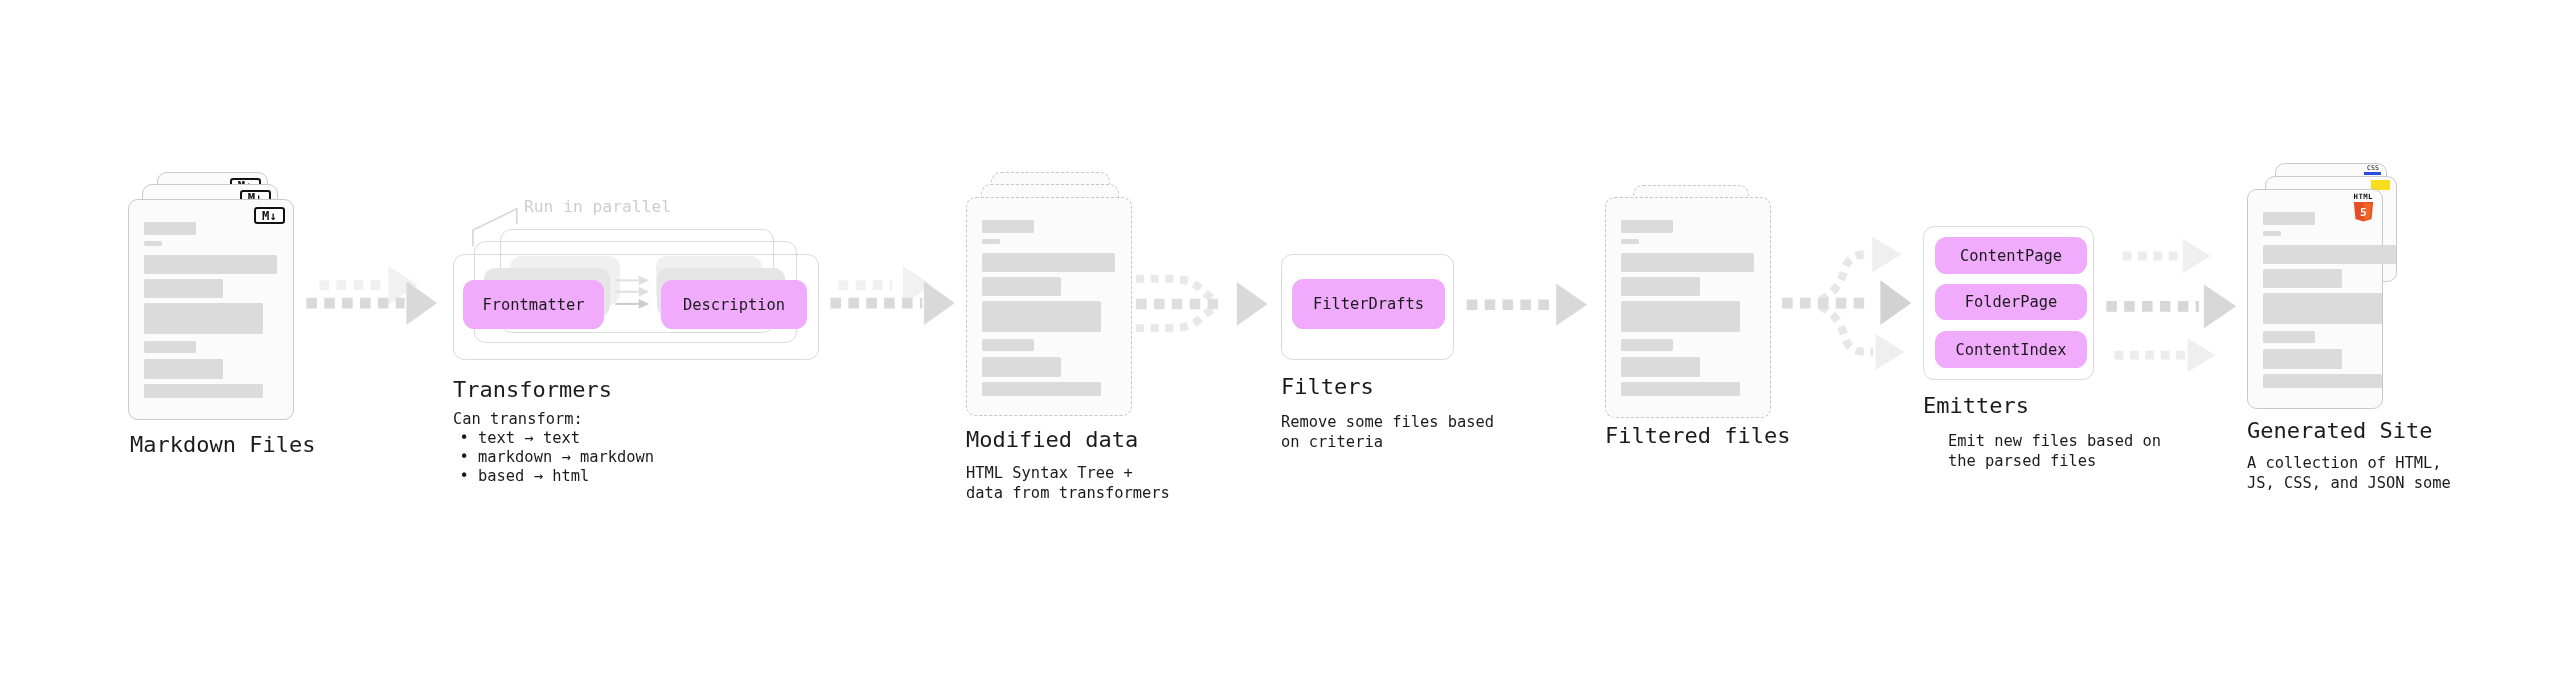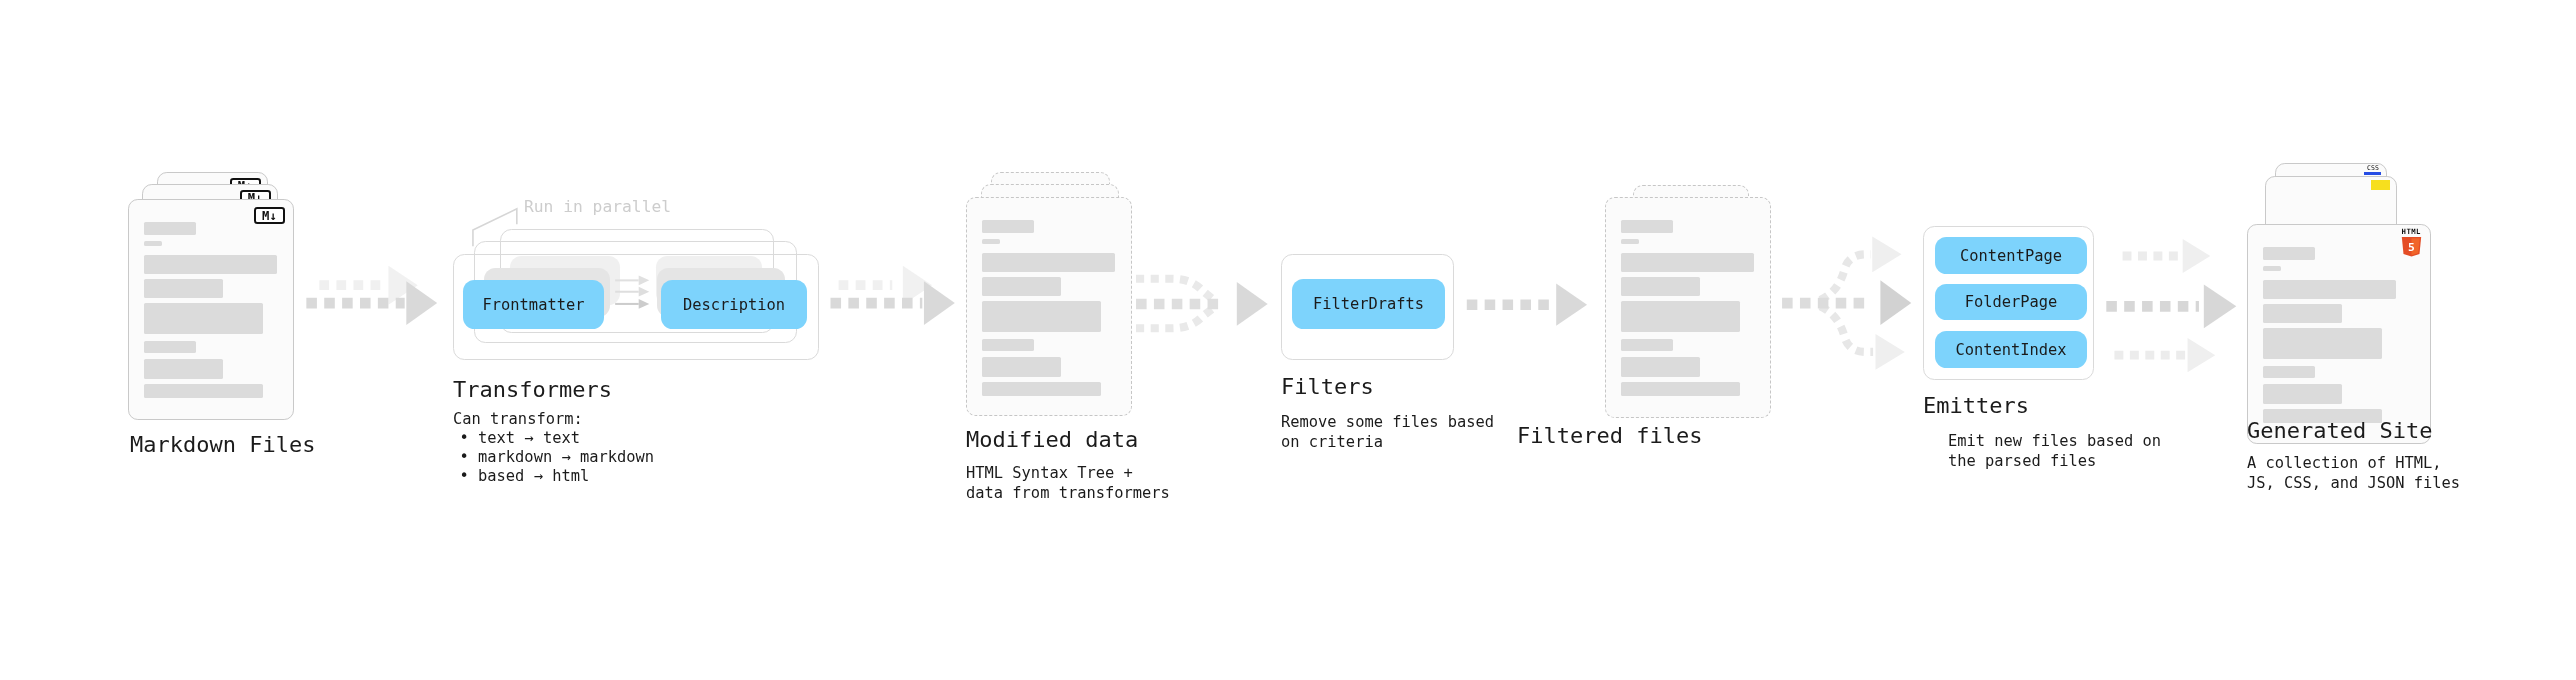--- a/index.html
+++ b/index.html
@@ -5,21 +5,21 @@
   html,body{margin:0;padding:0;background:#fff;}
   .canvas{position:relative;width:2576px;height:681px;background:#fff;overflow:hidden;
           font-family:"DejaVu Sans Mono","Liberation Mono",monospace;color:#1b1b1b;}
   
   .doc{position:absolute;background:#fbfbfb;border:1.6px solid #c9c9c9;border-radius:9.8px;box-sizing:border-box;}
   .doc.dashed{border:1.6px dashed #c6c6c6;background:#fbfbfb;}
   .doc-bars{position:absolute;left:14.6px;top:0;right:0;bottom:0;}
   .bar{position:absolute;left:0;background:#dbdbdb;border-radius:1.6px;}
   
   .frame{position:absolute;border:1.6px solid #dadada;border-radius:11.4px;background:transparent;box-sizing:border-box;}
-  .gbox{position:absolute;background:#7dd3fc;border-radius:11.4px;display:flex;align-items:center;justify-content:center;
+  .gbox{position:absolute;background:#f0abfc;border-radius:11.4px;display:flex;align-items:center;justify-content:center;
         font-size:15.4px;color:#1b1b1b;box-sizing:border-box;}
   .gbox.echo1{background:#e5e5e5;}
   .gbox.echo2{background:#f0f0f0;}
   
   .stage-label{position:absolute;font-size:22px;letter-spacing:0;color:#1b1b1b;white-space:nowrap;}
   .stage-desc{position:absolute;font-size:15.4px;line-height:20.3px;color:#1b1b1b;white-space:nowrap;}
   .stage-desc.tight{line-height:19px;}
   .stage-desc .indent{padding-left:6.5px;}
   .annotation{position:absolute;font-size:16.3px;color:#cdcdcd;white-space:nowrap;}
   
@@ -136,21 +136,21 @@
           <div class="bar" style="top: 22px; width: 52px; height: 13px;"></div>
           <div class="bar" style="top: 41px; width: 18px; height: 4.9px;"></div>
           <div class="bar" style="top: 55px; width: 133px; height: 18.7px;"></div>
           <div class="bar" style="top: 79px; width: 79px; height: 18.7px;"></div>
           <div class="bar" style="top: 103px; width: 119px; height: 31px;"></div>
           <div class="bar" style="top: 141px; width: 52px; height: 12.2px;"></div>
           <div class="bar" style="top: 159px; width: 79px; height: 19.5px;"></div>
           <div class="bar" style="top: 184px; width: 119px; height: 14px;"></div>
         </div>
     </div>
-    <div class="stage-label" style="left:1517px;top:423px;">Filtered files</div>
+    <div class="stage-label" style="left:1605px;top:423px;">Filtered files</div>
   </div>
 
   <div>
     <div class="frame" style="left:1923px;top:226px;width:171px;height:154px;"></div>
     <div class="gbox" style="left:1935px;top:237px;width:152px;height:37px;">
       <span>ContentPage</span>
     </div>
     <div class="gbox" style="left:1935px;top:284px;width:152px;height:36px;">
       <span>FolderPage</span>
     </div>
@@ -167,21 +167,21 @@
   <div>
     <div class="doc" style="left:2275px;top:163px;width:112px;height:89px;">
       <div class="css-badge" style="right:3.3px;top:1.6px;">
         <span class="css-txt">CSS</span>
         <span class="css-bar" style="background:#264de4;"></span>
       </div>
     </div>
     <div class="doc" style="left:2265px;top:176px;width:132px;height:106px;">
       <div class="js-badge" style="right:6.5px;top:3.3px;background:#f7df1e;"></div>
     </div>
-    <div class="doc" style="left:2247px;top:189px;width:184px;height:220px;margin-top:35px;">
+    <div class="doc" style="left:2247px;top:189px;width:136px;height:220px;">
       <div class="html-badge" style="right:7.3px;top:3.3px;">
         <span class="html-txt">HTML</span>
         <svg width="21" height="22" viewBox="0 0 26 25" style="display:block;margin:0.8px auto 0;">
           <polygon points="1,0 25,0 22.9,21.2 13,24.4 3.1,21.2" fill="#e44d26"></polygon>
           <polygon points="13,1.8 23.2,1.8 21.4,19.9 13,22.6" fill="#f16529"></polygon>
           <text x="13" y="17.5" text-anchor="middle" font-family="DejaVu Sans Mono, monospace" font-size="14" font-weight="bold" fill="#ffffff">5</text>
         </svg>
       </div>
       <div class="doc-bars">
           <div class="bar" style="top: 22px; width: 52px; height: 13px;"></div>
@@ -190,21 +190,21 @@
           <div class="bar" style="top: 79px; width: 79px; height: 18.7px;"></div>
           <div class="bar" style="top: 103px; width: 119px; height: 31px;"></div>
           <div class="bar" style="top: 141px; width: 52px; height: 12.2px;"></div>
           <div class="bar" style="top: 159px; width: 79px; height: 19.5px;"></div>
           <div class="bar" style="top: 184px; width: 119px; height: 14px;"></div>
         </div>
     </div>
     <div class="stage-label" style="left:2247px;top:418px;">Generated Site</div>
     <div class="stage-desc" style="left:2247px;top:453px;">
       <div>A collection of HTML,</div>
-      <div>JS, CSS, and JSON files</div>
+      <div>JS, CSS, and JSON some</div>
     </div>
   </div>
 
   <svg class="flow" width="2576" height="681" viewBox="0 0 3170 838">
 
     <polyline points="636,276 636,257 582,283 582,303" fill="none" stroke="#d6d6d6" stroke-width="2"></polyline>
 
     <g>
       <line x1="393" y1="351" x2="476" y2="351" stroke="#f0f0f0" stroke-width="12" stroke-dasharray="12 9"></line>
       <polygon points="478,327 514,351 478,375" fill="#f1f1f1"></polygon>

